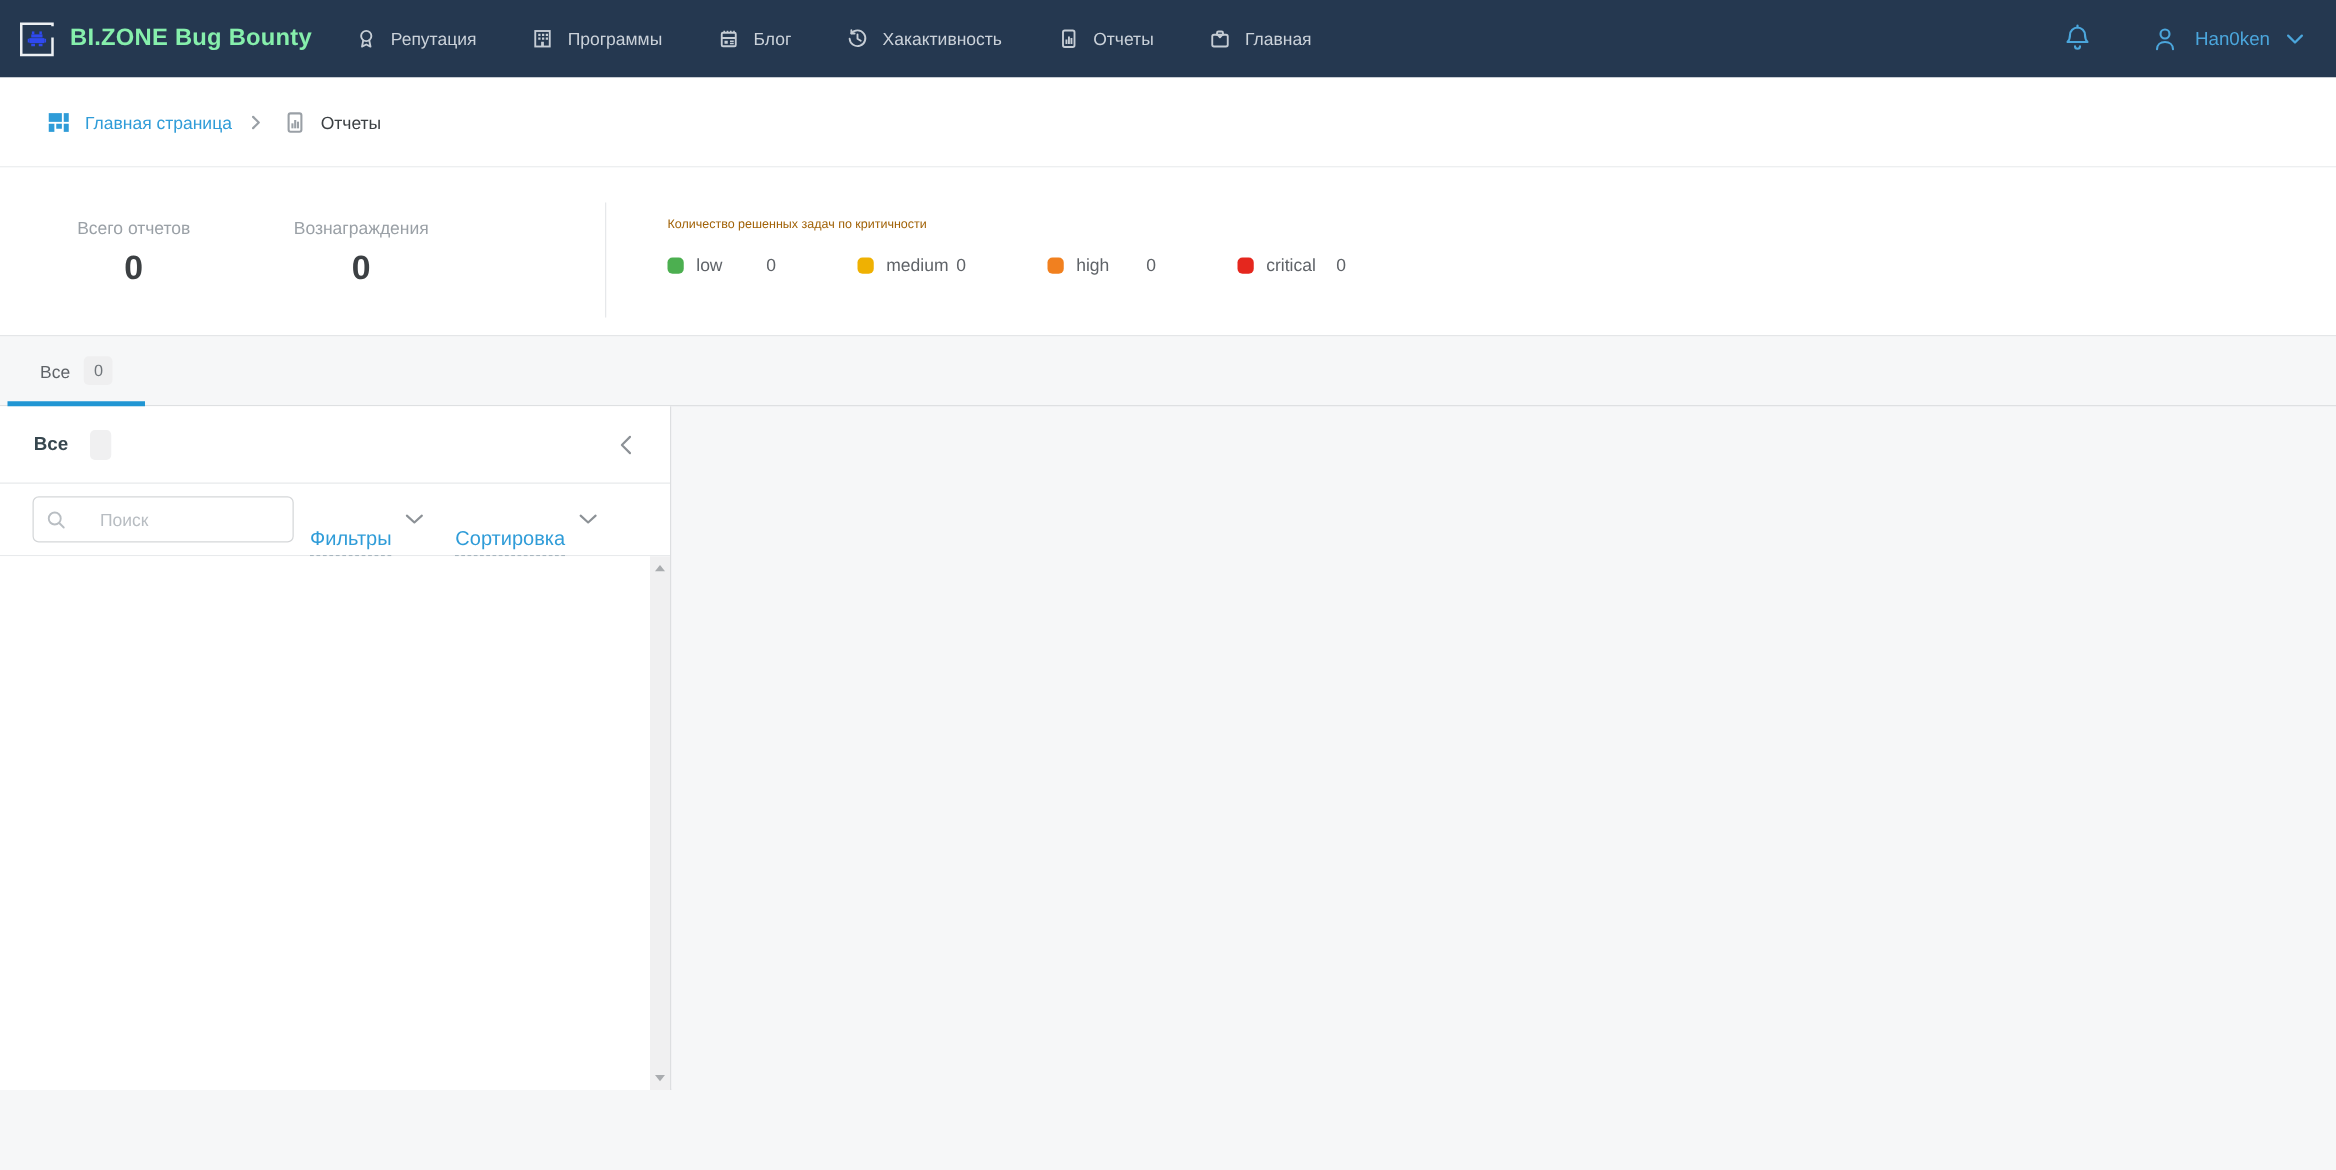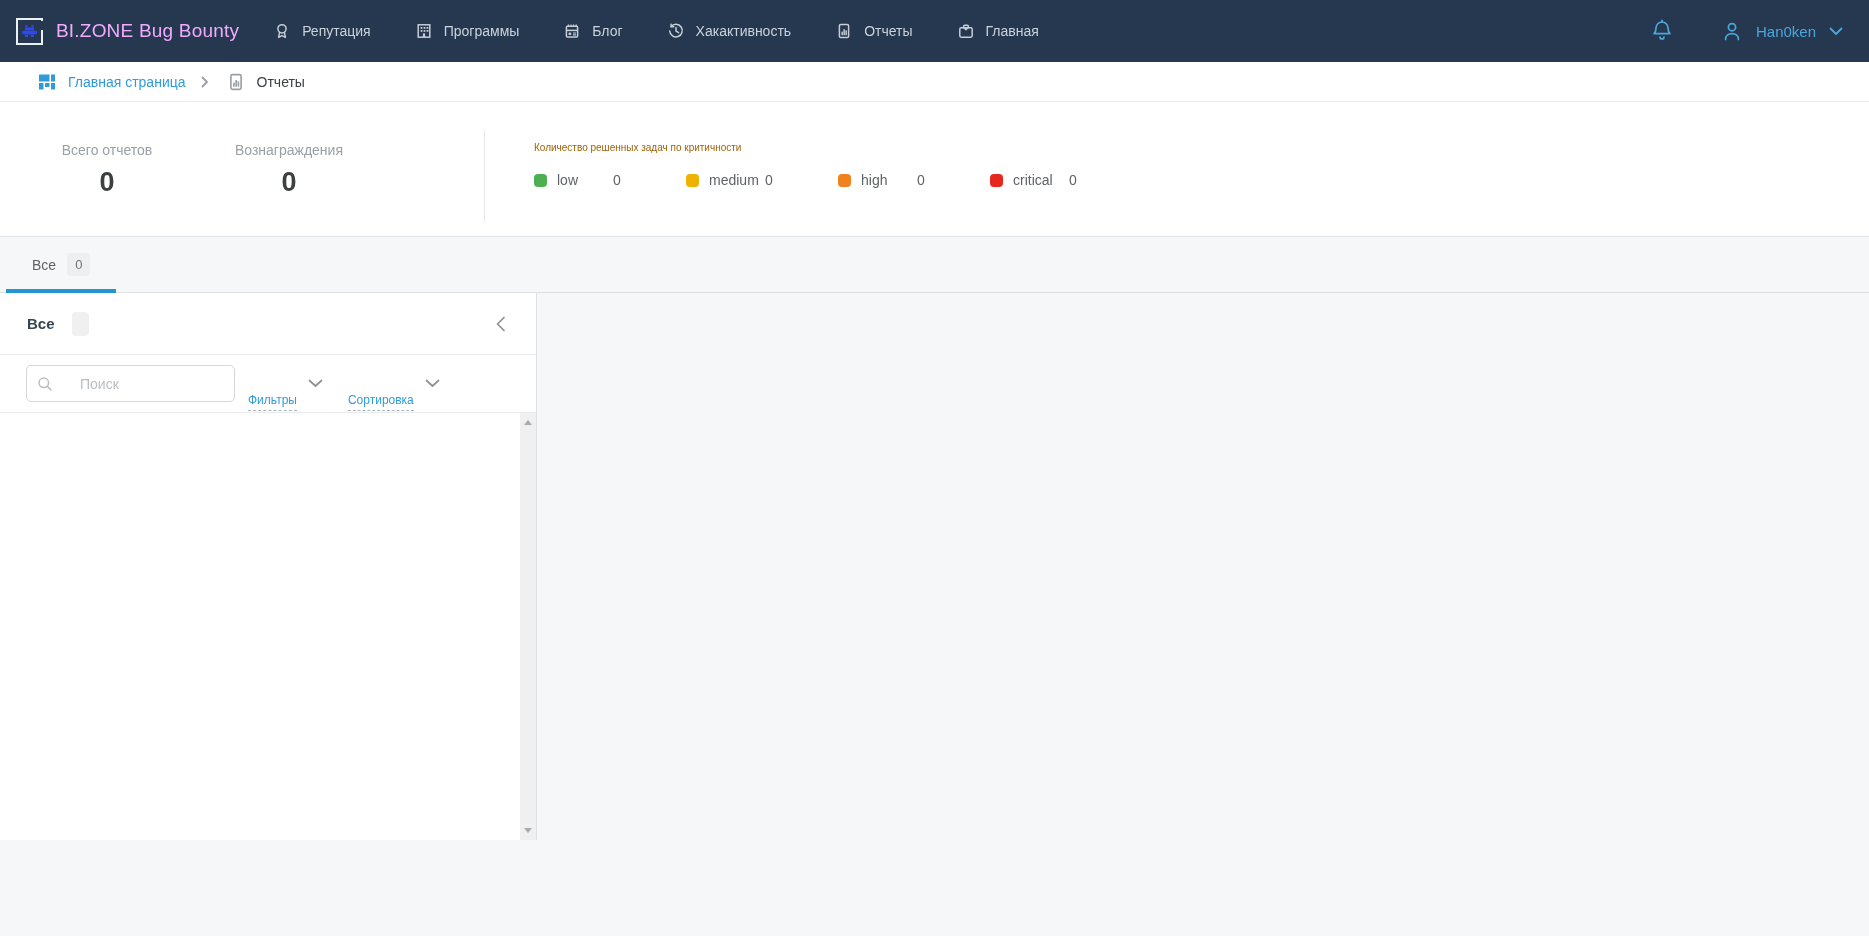--- a/index.html
+++ b/index.html
@@ -7,30 +7,30 @@
   body {
     background:#F6F7F8;
     font-family:"Liberation Sans", sans-serif;
     overflow:hidden;
     position:relative;
   }
   
   .navbar{height:62px;background:#253850;display:flex;align-items:center;padding:0 26px 0 16px;}
   .logo-box{width:27px;height:27px;border:2px solid #EDF0F3;position:relative;display:flex;align-items:center;justify-content:center;flex:none;}
   .logo-notch{position:absolute;right:-4px;top:1px;width:5px;height:9px;background:#253850;}
-  .brand{color:#f0abfc;font-size:19px;font-weight:normal;margin-left:13px;letter-spacing:.2px;white-space:nowrap;}
+  .brand{color:#86efac;font-size:19px;font-weight:bold;margin-left:13px;letter-spacing:.2px;white-space:nowrap;}
   .nav-menu{display:flex;margin-left:34px;align-items:center;}
   .nav-item{display:flex;align-items:center;margin-right:44px;color:#CBD2DA;font-size:14px;cursor:pointer;white-space:nowrap;}
   .nav-ic{margin-right:11px;display:flex;color:#C6CDD5;}
   .nav-right{margin-left:auto;display:flex;align-items:center;color:#4BA6DC;}
   .bell-btn{margin-right:46px;display:flex;cursor:pointer;}
   .user{display:flex;align-items:center;font-size:15px;cursor:pointer;}
   .uname{margin:0 13px 0 12px;color:#4BA6DC;}
   
-  .breadcrumb{height:40px;background:#FFFFFF;border-bottom:1px solid #E8EAEC;display:flex;align-items:center;padding-left:37px;font-size:14px;}
+  .breadcrumb{height:72px;background:#FFFFFF;border-bottom:1px solid #E8EAEC;display:flex;align-items:center;padding-left:37px;font-size:14px;}
   .bc-link{color:#2F9CD8;margin:0 15px 0 11px;cursor:pointer;}
   .bc-sep{display:flex;color:#9AA0A6;}
   .bc-doc{margin-left:17px;display:flex;color:#9AA0A6;}
   .bc-current{color:#3C4043;margin-left:11px;}
   
   .stats{height:135px;background:#FFFFFF;border-bottom:1px solid #E4E6E8;display:flex;padding:40px 0 0 22px;gap:12px;}
   .stat{width:170px;text-align:center;}
   .stat-label{font-size:14px;color:#9AA0A6;}
   .stat-value{font-size:27px;color:#3C4043;font-weight:bold;margin-top:9px;}
   .vdiv{width:1px;background:#E6E8EA;height:92px;margin:-12px 0 0 98px;}
@@ -52,21 +52,21 @@
   .panel-badge{width:17px;height:24px;background:#F0F0F1;border-radius:4px;margin-left:17px;}
   .collapse{margin-left:auto;display:flex;cursor:pointer;color:#8C9196;}
   .filter-row{height:58px;border-bottom:1px solid #E8EAEC;display:flex;align-items:center;padding-left:26px;}
   .search-box{width:209px;height:37px;border:1px solid #D5D7D9;border-radius:5px;display:flex;align-items:center;padding:0 10px;background:#FFFFFF;}
   .search-box svg{flex:none;color:#B9BEC3;}
   .search-box input{border:none;outline:none;font-size:14px;color:#5F6368;margin-left:27px;width:155px;font-family:inherit;background:transparent;}
   .search-box input::placeholder{color:#B8BDC2;}
   .drop{display:flex;align-items:center;cursor:pointer;}
   .drop.filters{margin-left:13px;}
   .drop.sort{margin-left:25px;}
-  .dashed{color:#2F9CD8;font-size:12px;border-bottom:1px dashed #A8B6BF;padding-bottom:3px;margin-top:36px;}
+  .dashed{color:#2F9CD8;font-size:16px;border-bottom:1px dashed #A8B6BF;padding-bottom:3px;margin-top:36px;}
   .drop-ch{margin-left:11px;display:flex;color:#8C9196;}
   .list{height:427px;position:relative;background:#FFFFFF;}
   .scrollstrip{position:absolute;right:0;top:0;width:16px;height:100%;background:#F0F0F1;display:flex;flex-direction:column;justify-content:space-between;align-items:center;padding:7px 0;}
   .tri-up{width:0;height:0;border-left:4px solid transparent;border-right:4px solid transparent;border-bottom:5px solid #A9ACAF;cursor:pointer;}
   .tri-down{width:0;height:0;border-left:4px solid transparent;border-right:4px solid transparent;border-top:5px solid #A9ACAF;cursor:pointer;}
 </style>
 </head>
 <body>
 
 <header class="navbar">

